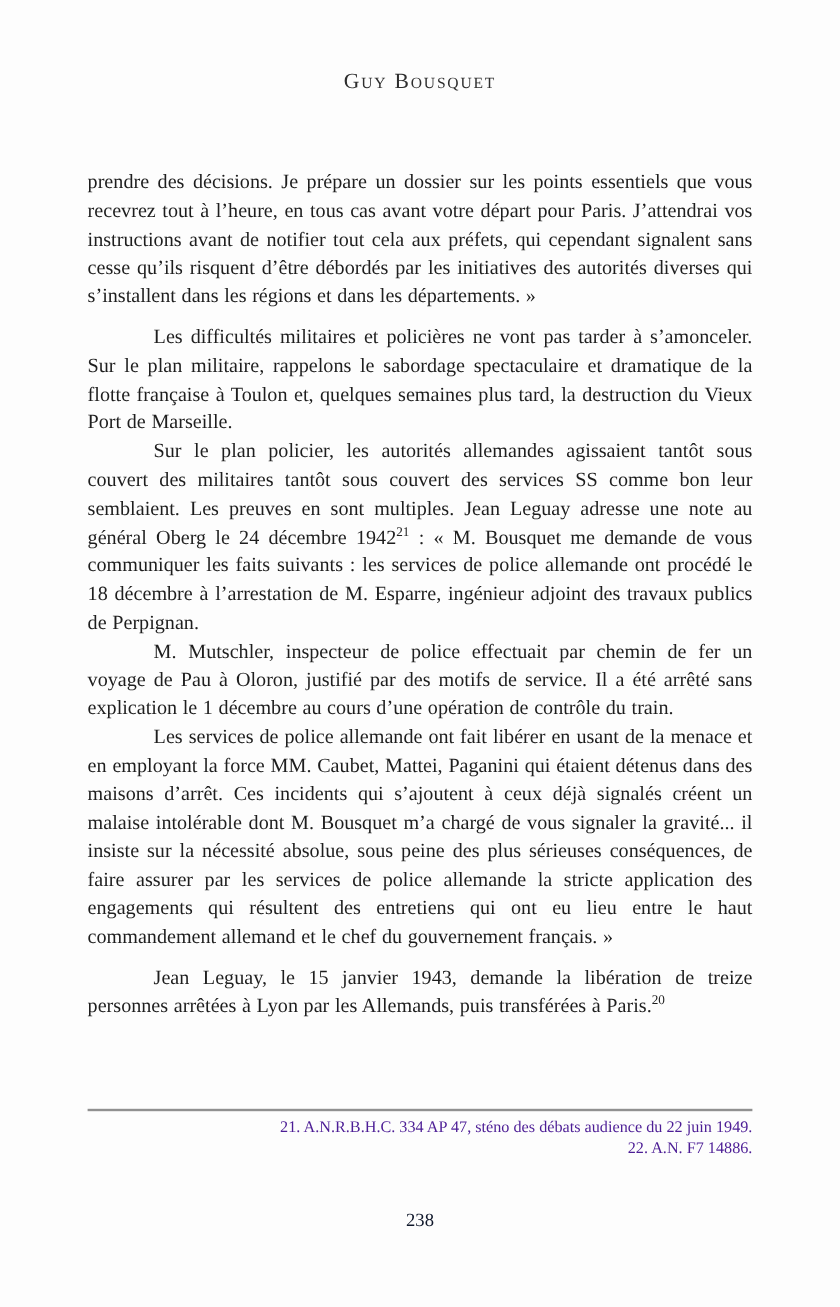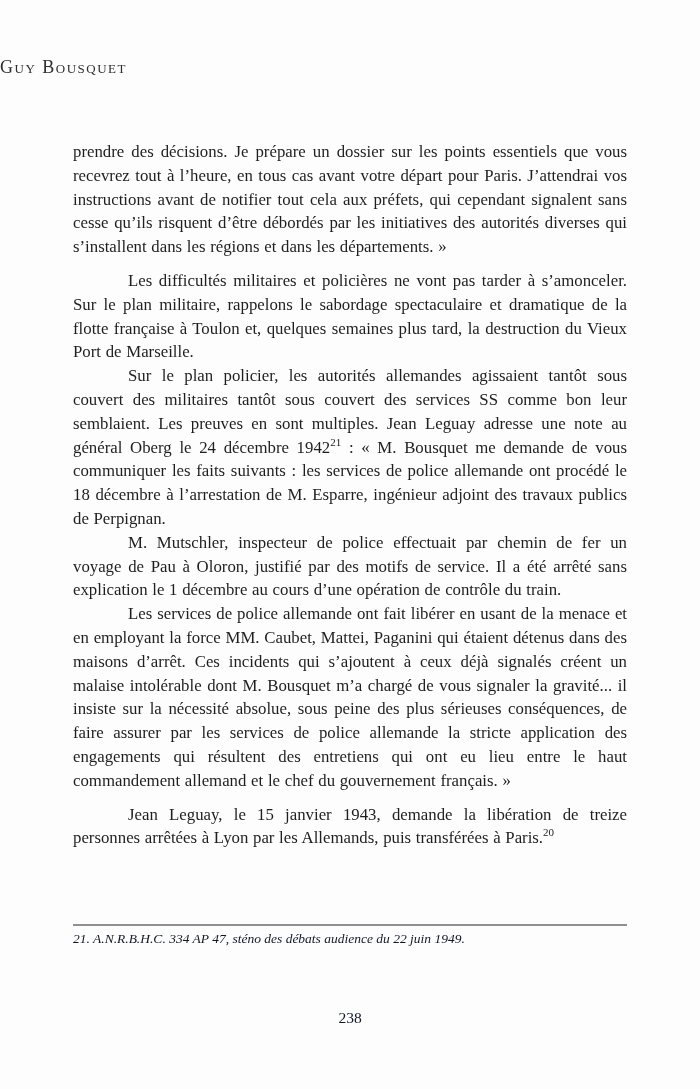--- a/index.html
+++ b/index.html
@@ -14,20 +14,21 @@
     background: #fdfdfd;
     font-family: "Liberation Serif", serif;
     color: #1e1e1e;
     overflow: hidden;
   }
   .running-head {
     position: absolute;
     top: 57px;
     left: 0;
     width: 100%;
+    text-align: center;
     font-variant: small-caps;
     font-size: 18px;
     letter-spacing: 1.5px;
     color: #2e2e2e;
   }
   .text-block {
     position: absolute;
     top: 140px;
     left: 73px;
     width: 554px;
@@ -50,24 +51,24 @@
     font-size: 11px;
     line-height: 0;
     vertical-align: super;
     letter-spacing: 0;
   }
   .footnotes {
     position: absolute;
     top: 924px;
     left: 73px;
     width: 554px;
-    font-style: italic;
     font-size: 13.5px;
     line-height: 17.5px;
-    color: #0f172a;
+    color: #4c1d95;
+    text-align: right;
   }
   .footnote-rule {
     border: none;
     border-top: 2px solid #909090;
     margin: 0 0 4px 0;
   }
   .footnote {
     margin: 0;
   }
   .page-number {
@@ -99,17 +100,18 @@
 
     <p class="para">Les services de police allemande ont fait libérer en usant de la menace et en employant la force MM. Caubet, Mattei, Paganini qui étaient détenus dans des maisons d’arrêt. Ces incidents qui s’ajoutent à ceux déjà signalés créent un malaise intolérable dont M. Bousquet m’a chargé de vous signaler la gravité... il insiste sur la nécessité absolue, sous peine des plus sérieuses conséquences, de faire assurer par les services de police allemande la stricte application des engagements qui résultent des entretiens qui ont eu lieu entre le haut commandement allemand et le chef du gouvernement français. »</p>
 
     <p class="para gap-before"><span>Jean Leguay, le 15 janvier 1943, demande la libération de treize personnes arrêtées à Lyon par les Allemands, puis transférées à Paris.</span><sup class="fnref">20</sup></p>
 
   </main>
 
   <footer class="footnotes">
     <hr class="footnote-rule">
     <p class="footnote">21. A.N.R.B.H.C. 334 AP 47, sténo des débats audience du 22 juin 1949.</p>
+    <p class="footnote">22. A.N. F7 14886.</p>
   </footer>
 
   <div class="page-number">238</div>
 
 </div>
 
 </body></html>

